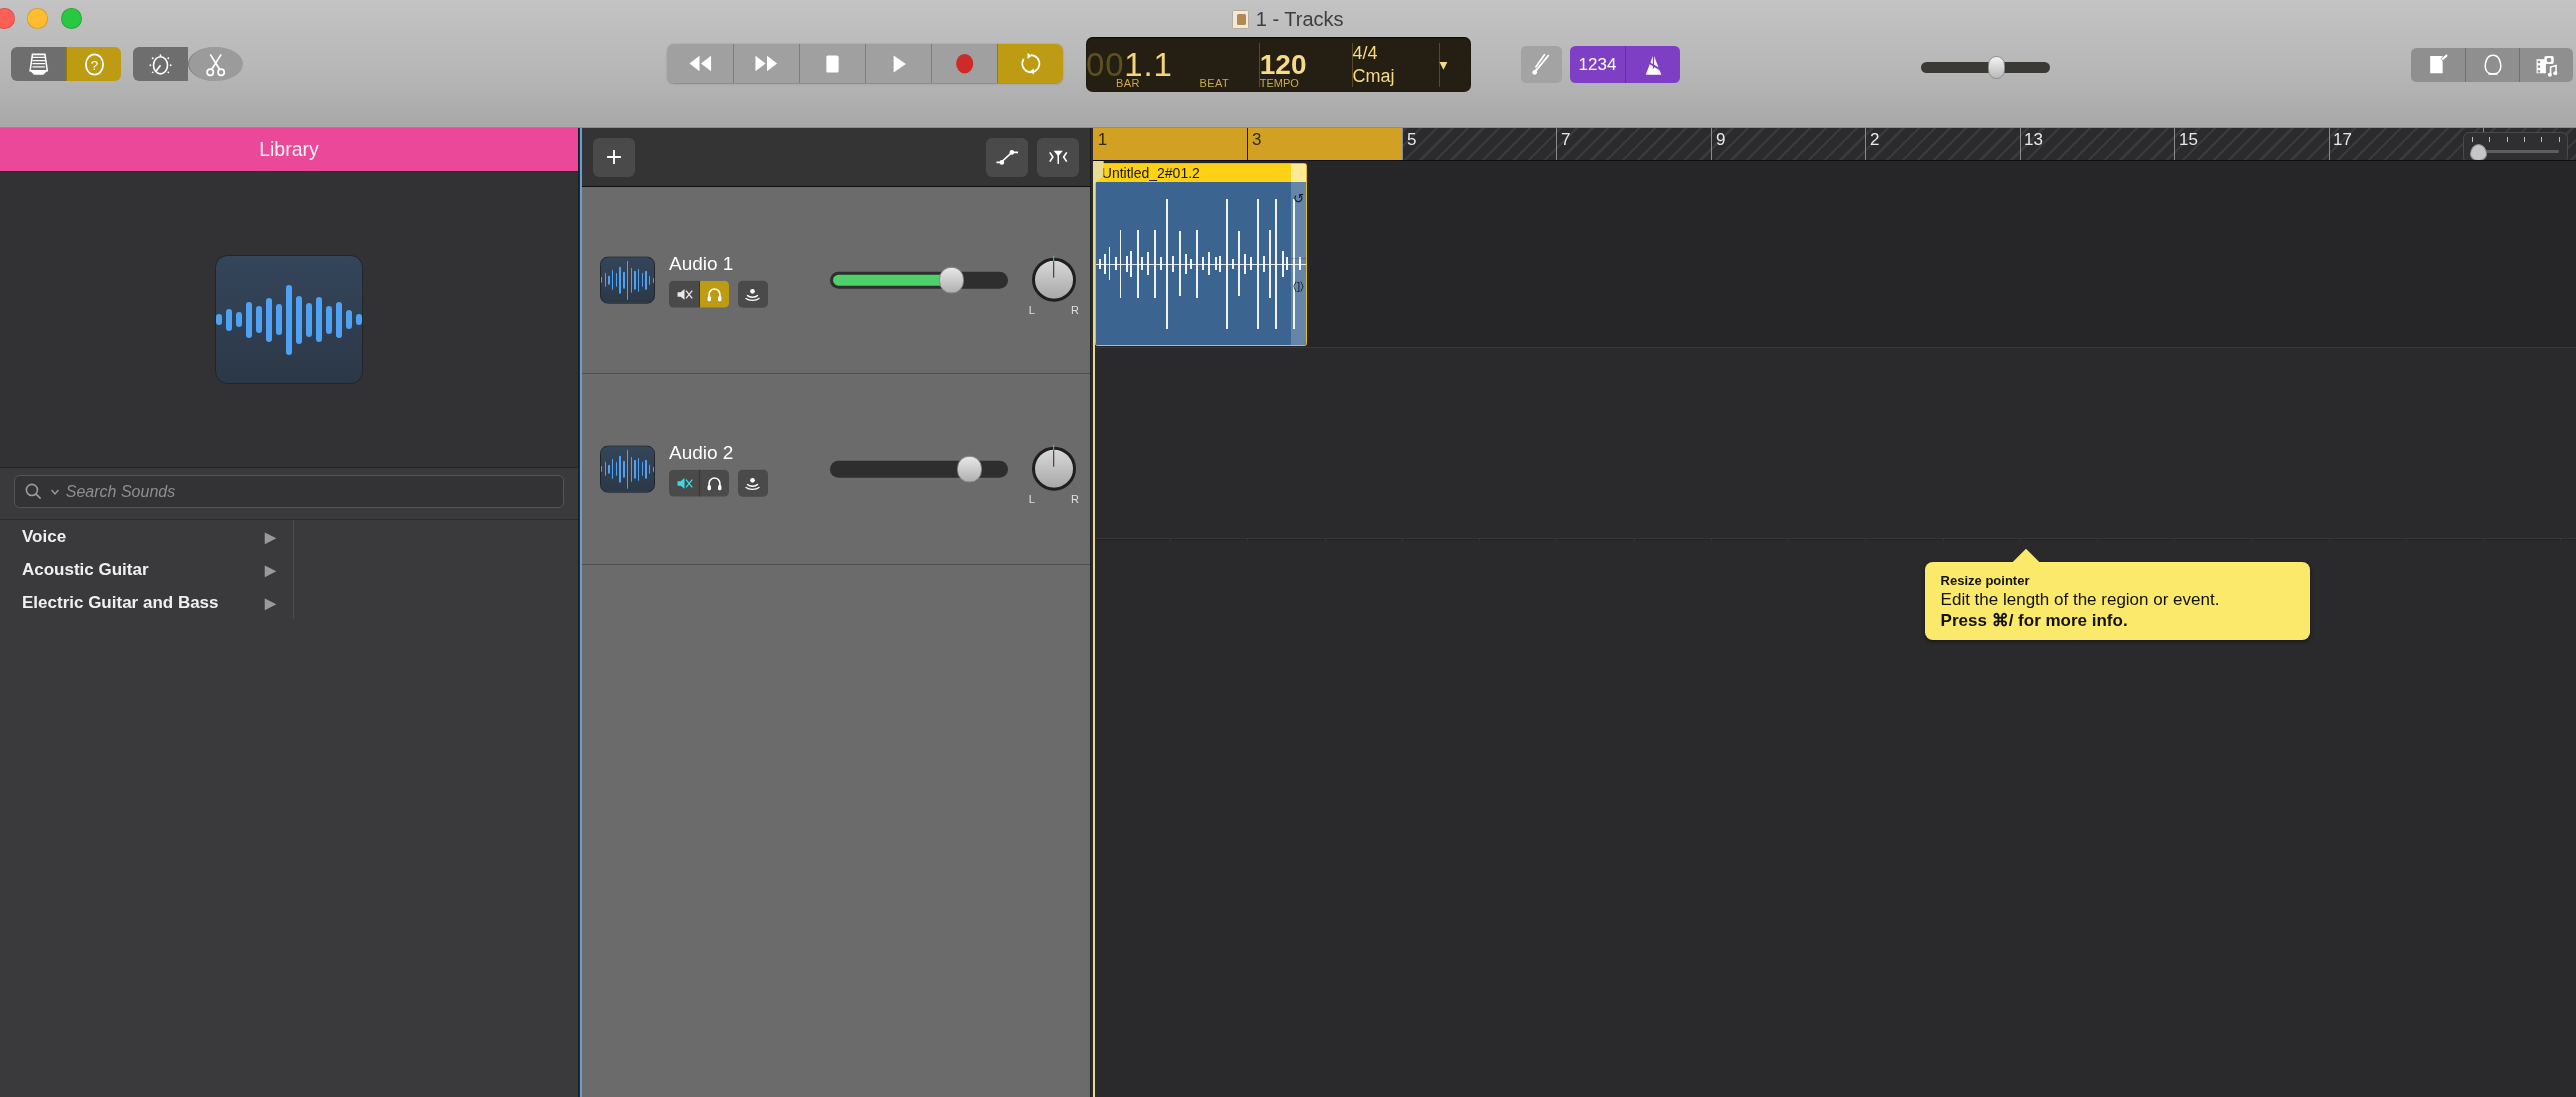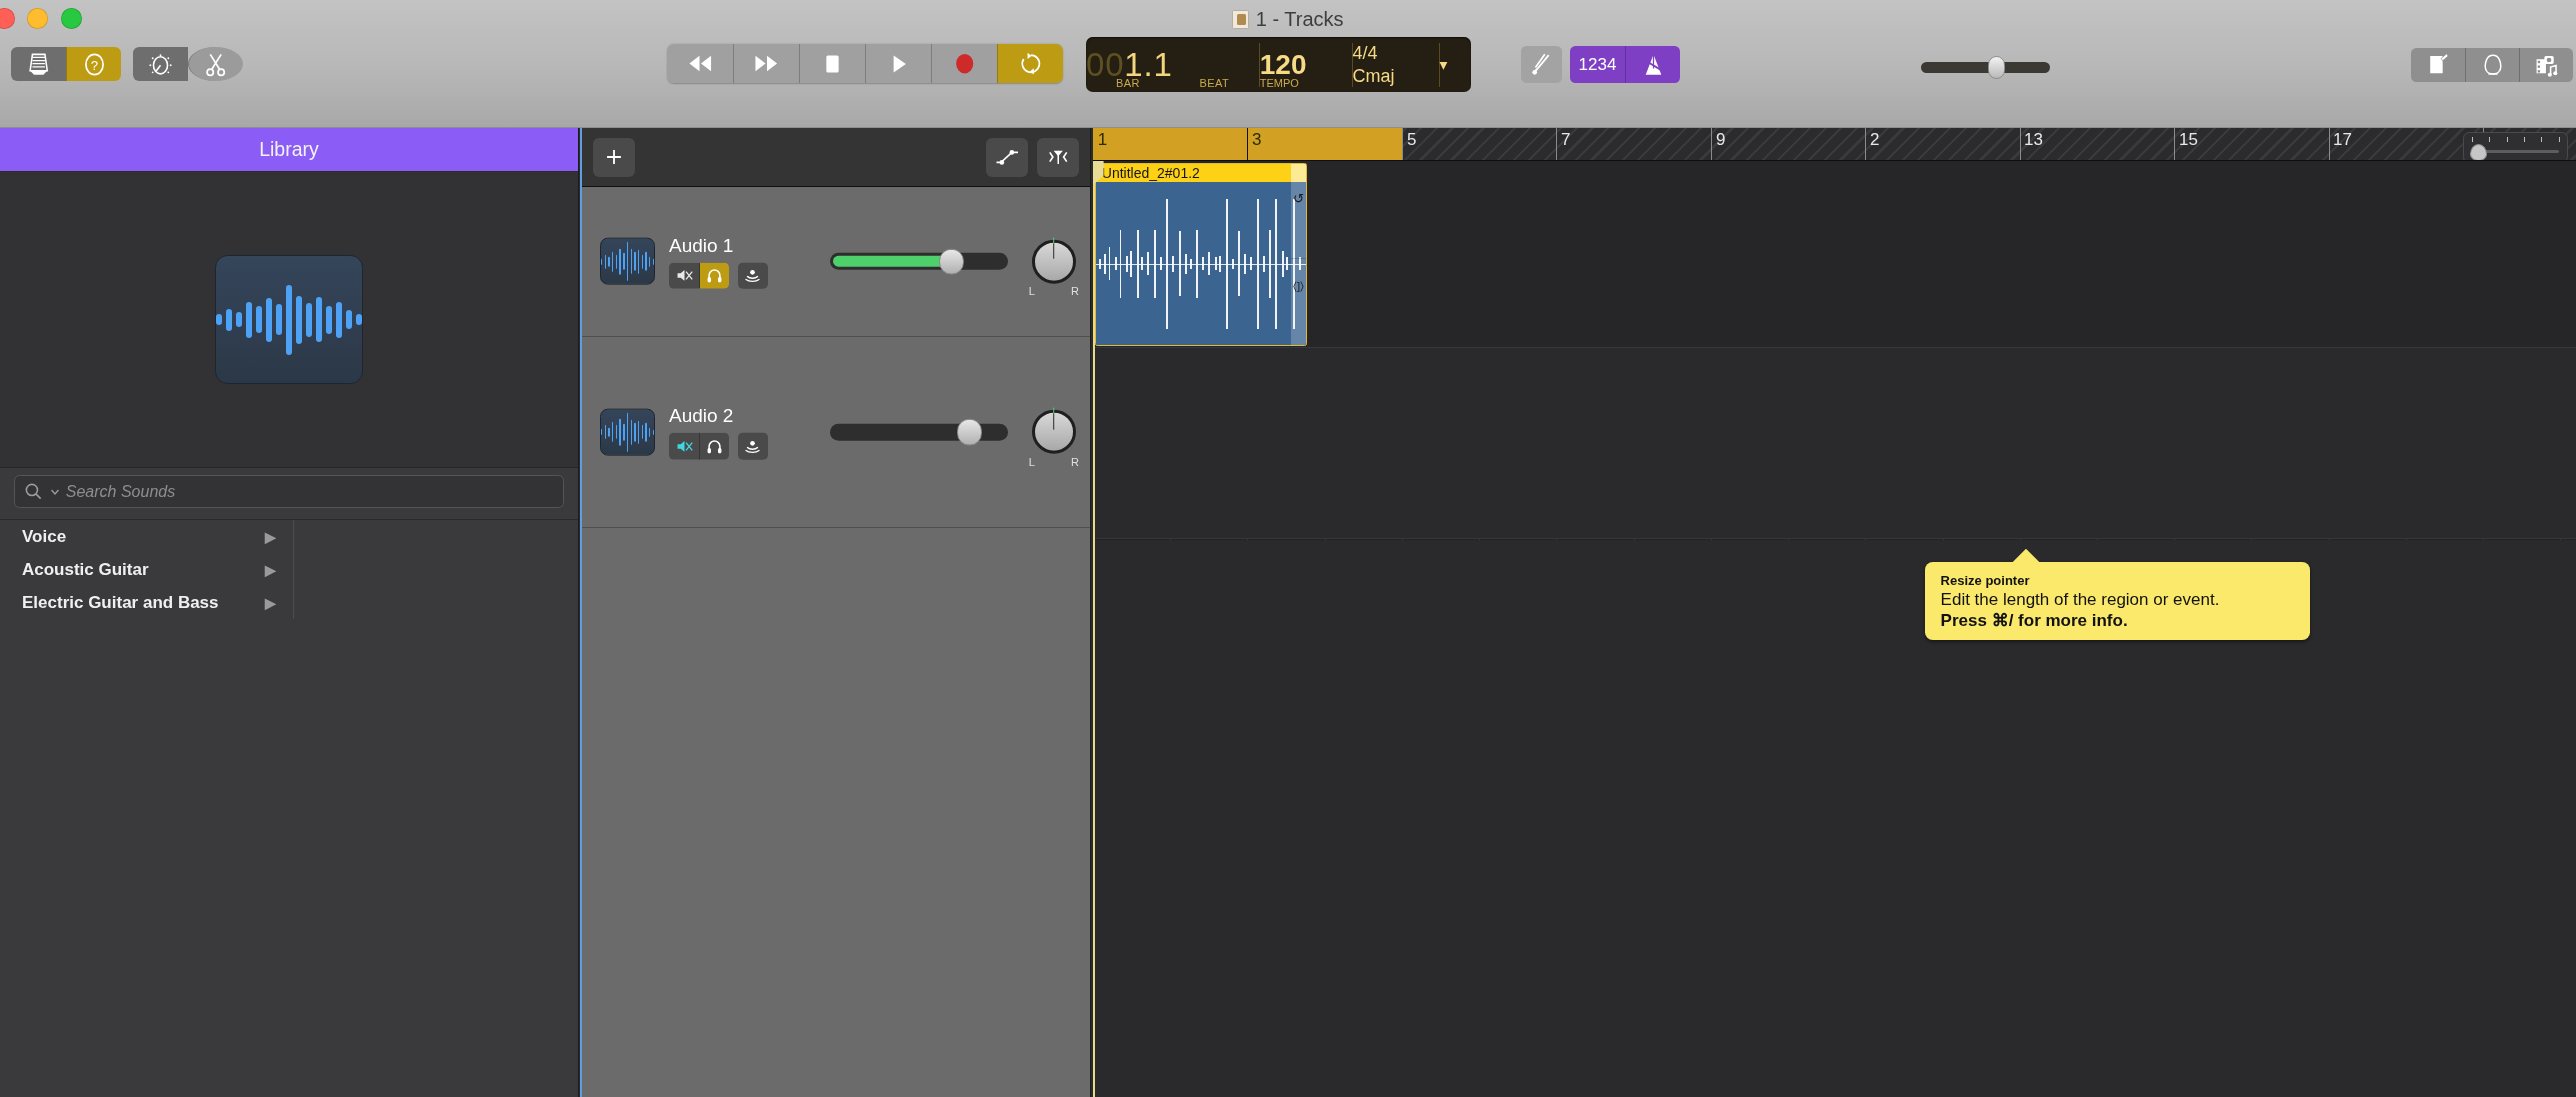--- a/index.html
+++ b/index.html
@@ -95,21 +95,21 @@
   #zoomslider .knob { position: absolute; left: 67px; top: -6.2px; width: 17px; height: 23.4px;
                       border-radius: 8.6px; background: linear-gradient(#f3f3f3,#b9b9b9);
                       border: 0.8px solid #8d8d8d; }
 
   #grp-right { left: 2411px; top: 48px; height: 34px; border-radius: 5.5px; }
   #grp-right .tb-btn { background: #8f8f8f; width: 54px; height: 34px; }
 
   
   .library { position: absolute; left: 0; top: 128px; width: 579px; height: 970px;
              background: #3a3a3c; border-right: 0.8px solid #1d1d1d; }
-  .panel-head { height: 44px; background: #8b5cf6; color: #f2f2f2;
+  .panel-head { height: 44px; background: #ec4899; color: #f2f2f2;
                 display: flex; align-items: center; justify-content: center;
                 font-size: 19.5px; border-bottom: 0.8px solid #2c2c2e; }
   .lib-preview { height: 296px; background: #323234; display: flex;
                  align-items: center; justify-content: center;
                  border-bottom: 0.8px solid #262628; }
   .wave-tile { width: 148px; height: 129px; border-radius: 12.5px;
                background: linear-gradient(#35455a,#2b3847);
                border: 0.8px solid #1d2630; display: flex; align-items: center;
                justify-content: center; gap: 3.9px; }
   .wave-tile i { display: block; width: 6.2px; background: #4da2f5; border-radius: 3.1px; }
@@ -143,21 +143,21 @@
   .th-toolbar { height: 59px; background: #343434; border-bottom: 1.6px solid #101010;
                 display: flex; align-items: center; padding: 0 11px; }
   .sq-btn { background: #4a4a4a; border-radius: 6.2px; display: flex;
             align-items: center; justify-content: center; }
   #addtrack { width: 42px; height: 39px; }
   .th-right { margin-left: auto; display: flex; gap: 8.6px; }
   .th-right .sq-btn { width: 42px; height: 39px; }
 
   .track-row { border-bottom: 0.8px solid #4f4f4f; position: relative;
                background: #6b6b6b; }
-  .track-row.r1 { height: 150px; }
+  .track-row.r1 { height: 187px; }
   .track-row.r2 { height: 191px; }
   .tr-inner { position: absolute; left: 0; right: 0; top: 50%;
               transform: translateY(-50%); display: flex; align-items: center;
               padding-left: 18px; }
   .track-icon { width: 55px; height: 47px; border-radius: 7.8px;
                 background: linear-gradient(#35455a,#2b3847); border: 0.8px solid #1d2630;
                 display: flex; align-items: center; justify-content: center; gap: 2.3px;
                 flex: none; }
   .track-icon i { display: block; width: 3.1px; background: #4da2f5; border-radius: 1.6px; }
   .tr-mid { margin-left: 14px; width: 152px; }

